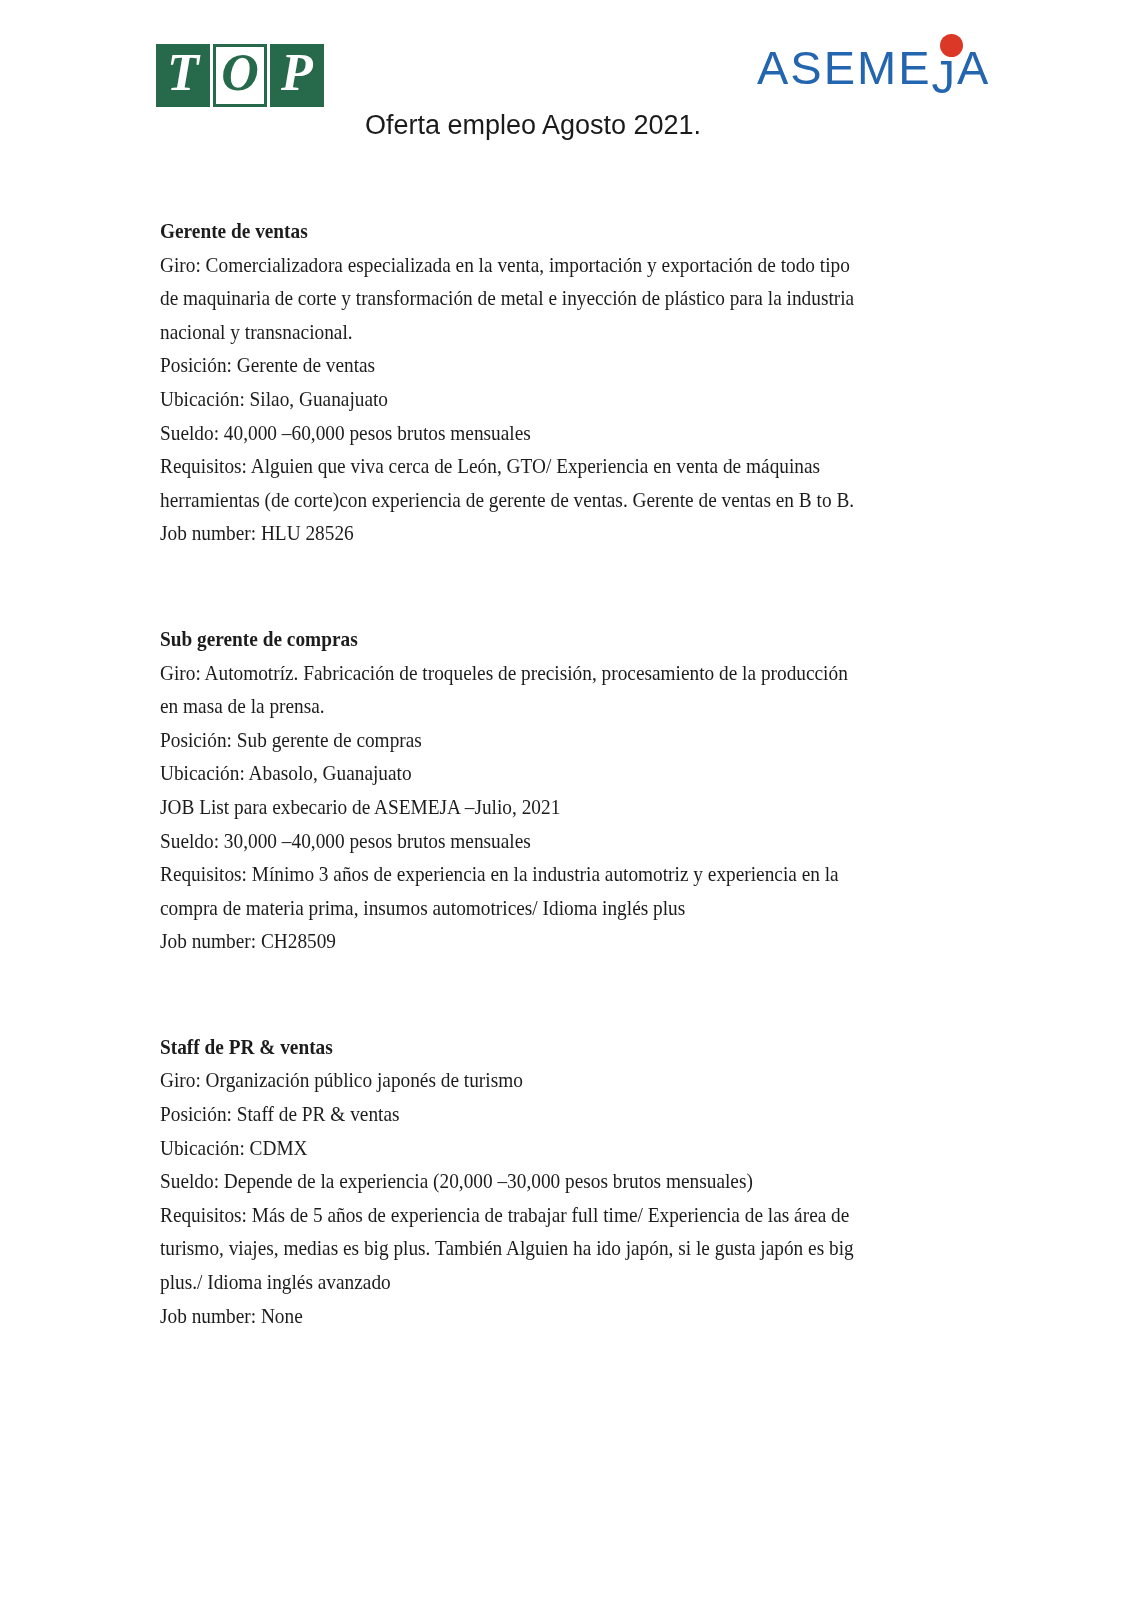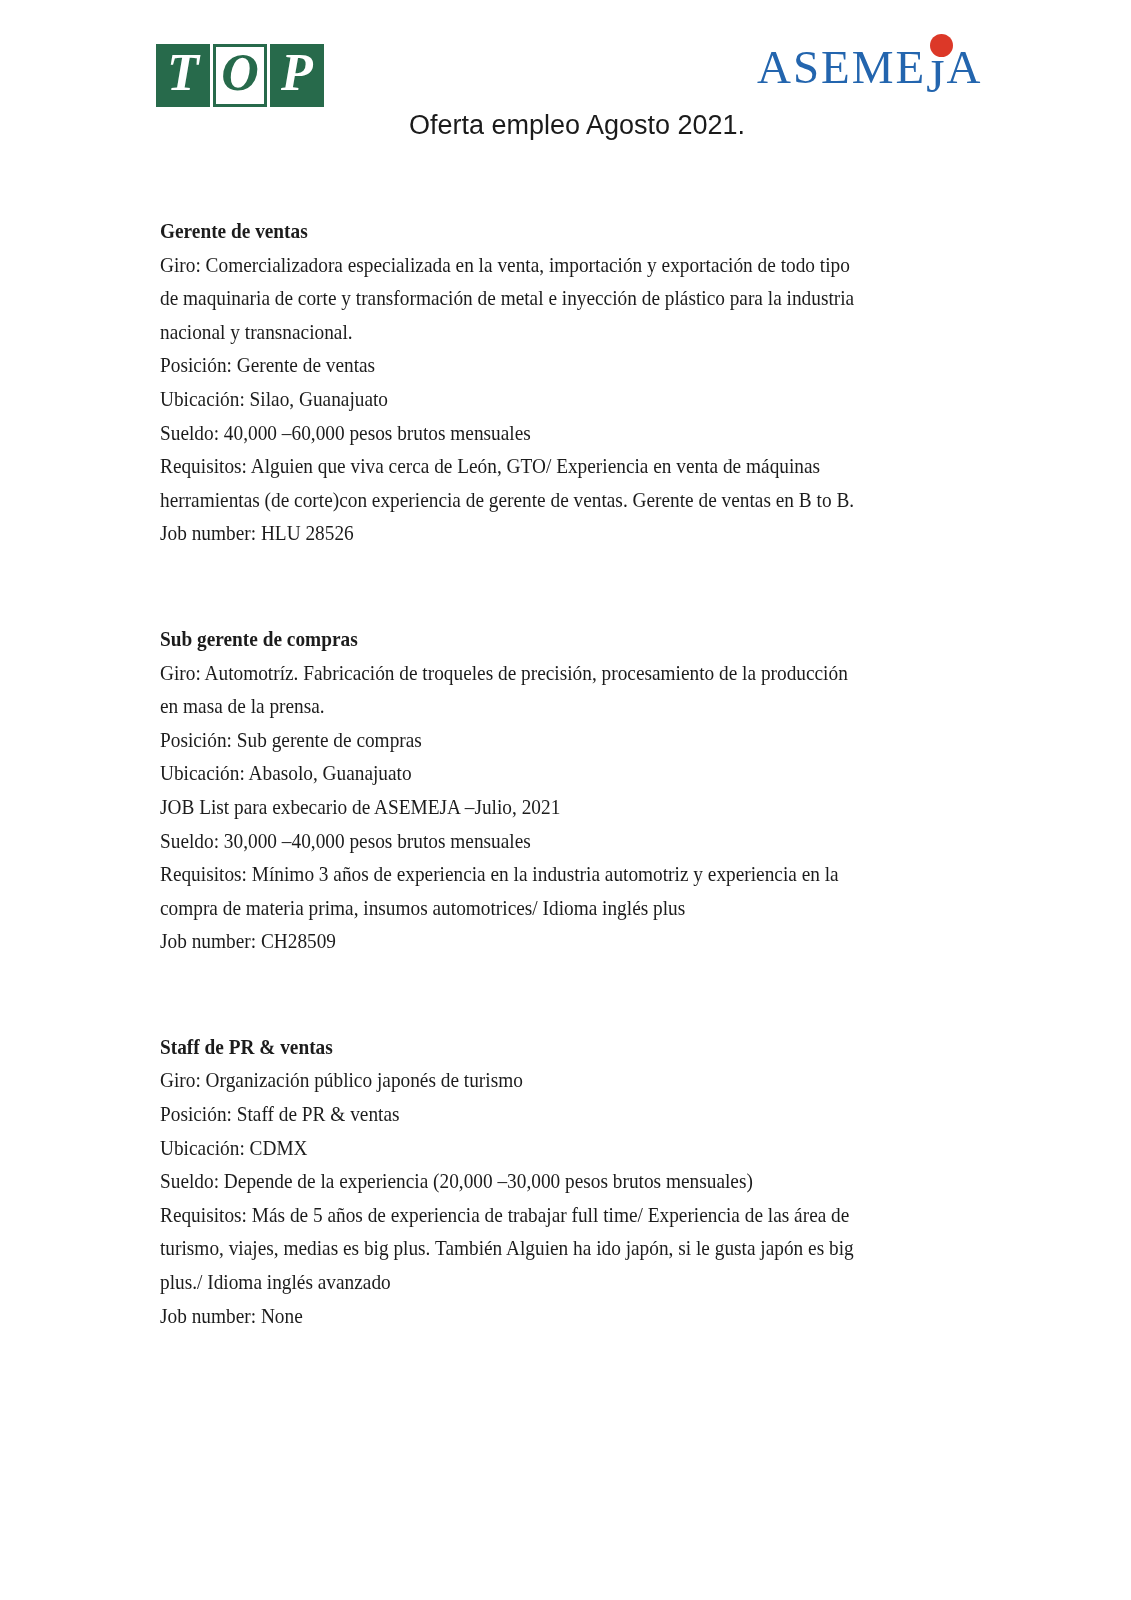--- a/index.html
+++ b/index.html
@@ -16,34 +16,34 @@
     display:flex; align-items:center; justify-content:center;
     font-family:"Liberation Serif", serif; font-style:italic; font-weight:bold;
     font-size:52px; line-height:1; padding-bottom:5px;
   }
   .top-logo .sq.filled { background:var(--green); color:#ffffff; }
   .top-logo .sq.outline { background:#ffffff; border:3px solid var(--green); color:var(--green); }
 
   
   .asemeja {
     position:absolute; left:757px; top:42px;
-    font-family:Liberation Serif, serif;
+    font-family:Liberation Sans, sans-serif;
     font-size:47px; letter-spacing:2px; color:var(--blue);
     line-height:1.1; white-space:nowrap;
   }
   .asemeja .jj { display:inline-block; transform:translateY(9px); position:relative; }
   .asemeja .dot {
     position:absolute; width:23px; height:23px; border-radius:50%;
     background:var(--red); top:-17px; right:-6px;
   }
 
   
   .doc-title {
     position:absolute; left:0; top:110px; width:1066px; text-align:center;
-    font-family:"Liberation Sans", sans-serif; font-size:27px; color:#1b1b1b;padding-left:44px;
+    font-family:"Liberation Sans", sans-serif; font-size:27px; color:#1b1b1b;
   }
 
   
   .content {
     position:absolute; left:160px; top:215px;
     transform:scaleX(0.92); transform-origin:0 0;
     color:var(--text); font-size:21px; line-height:33.6px;
     white-space:nowrap;
   }
   .job-section { margin:0 0 72px 0; }

